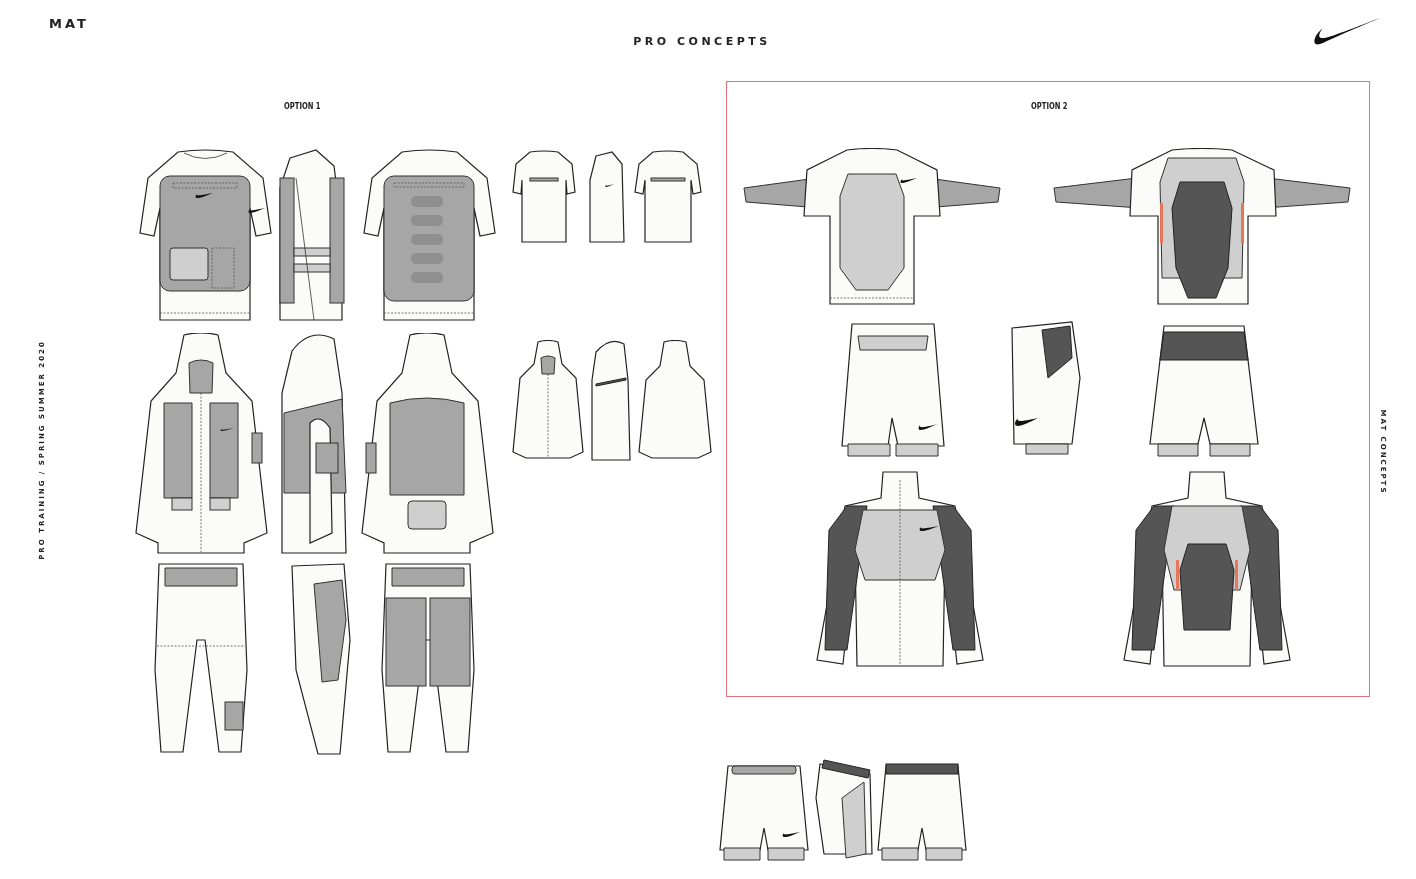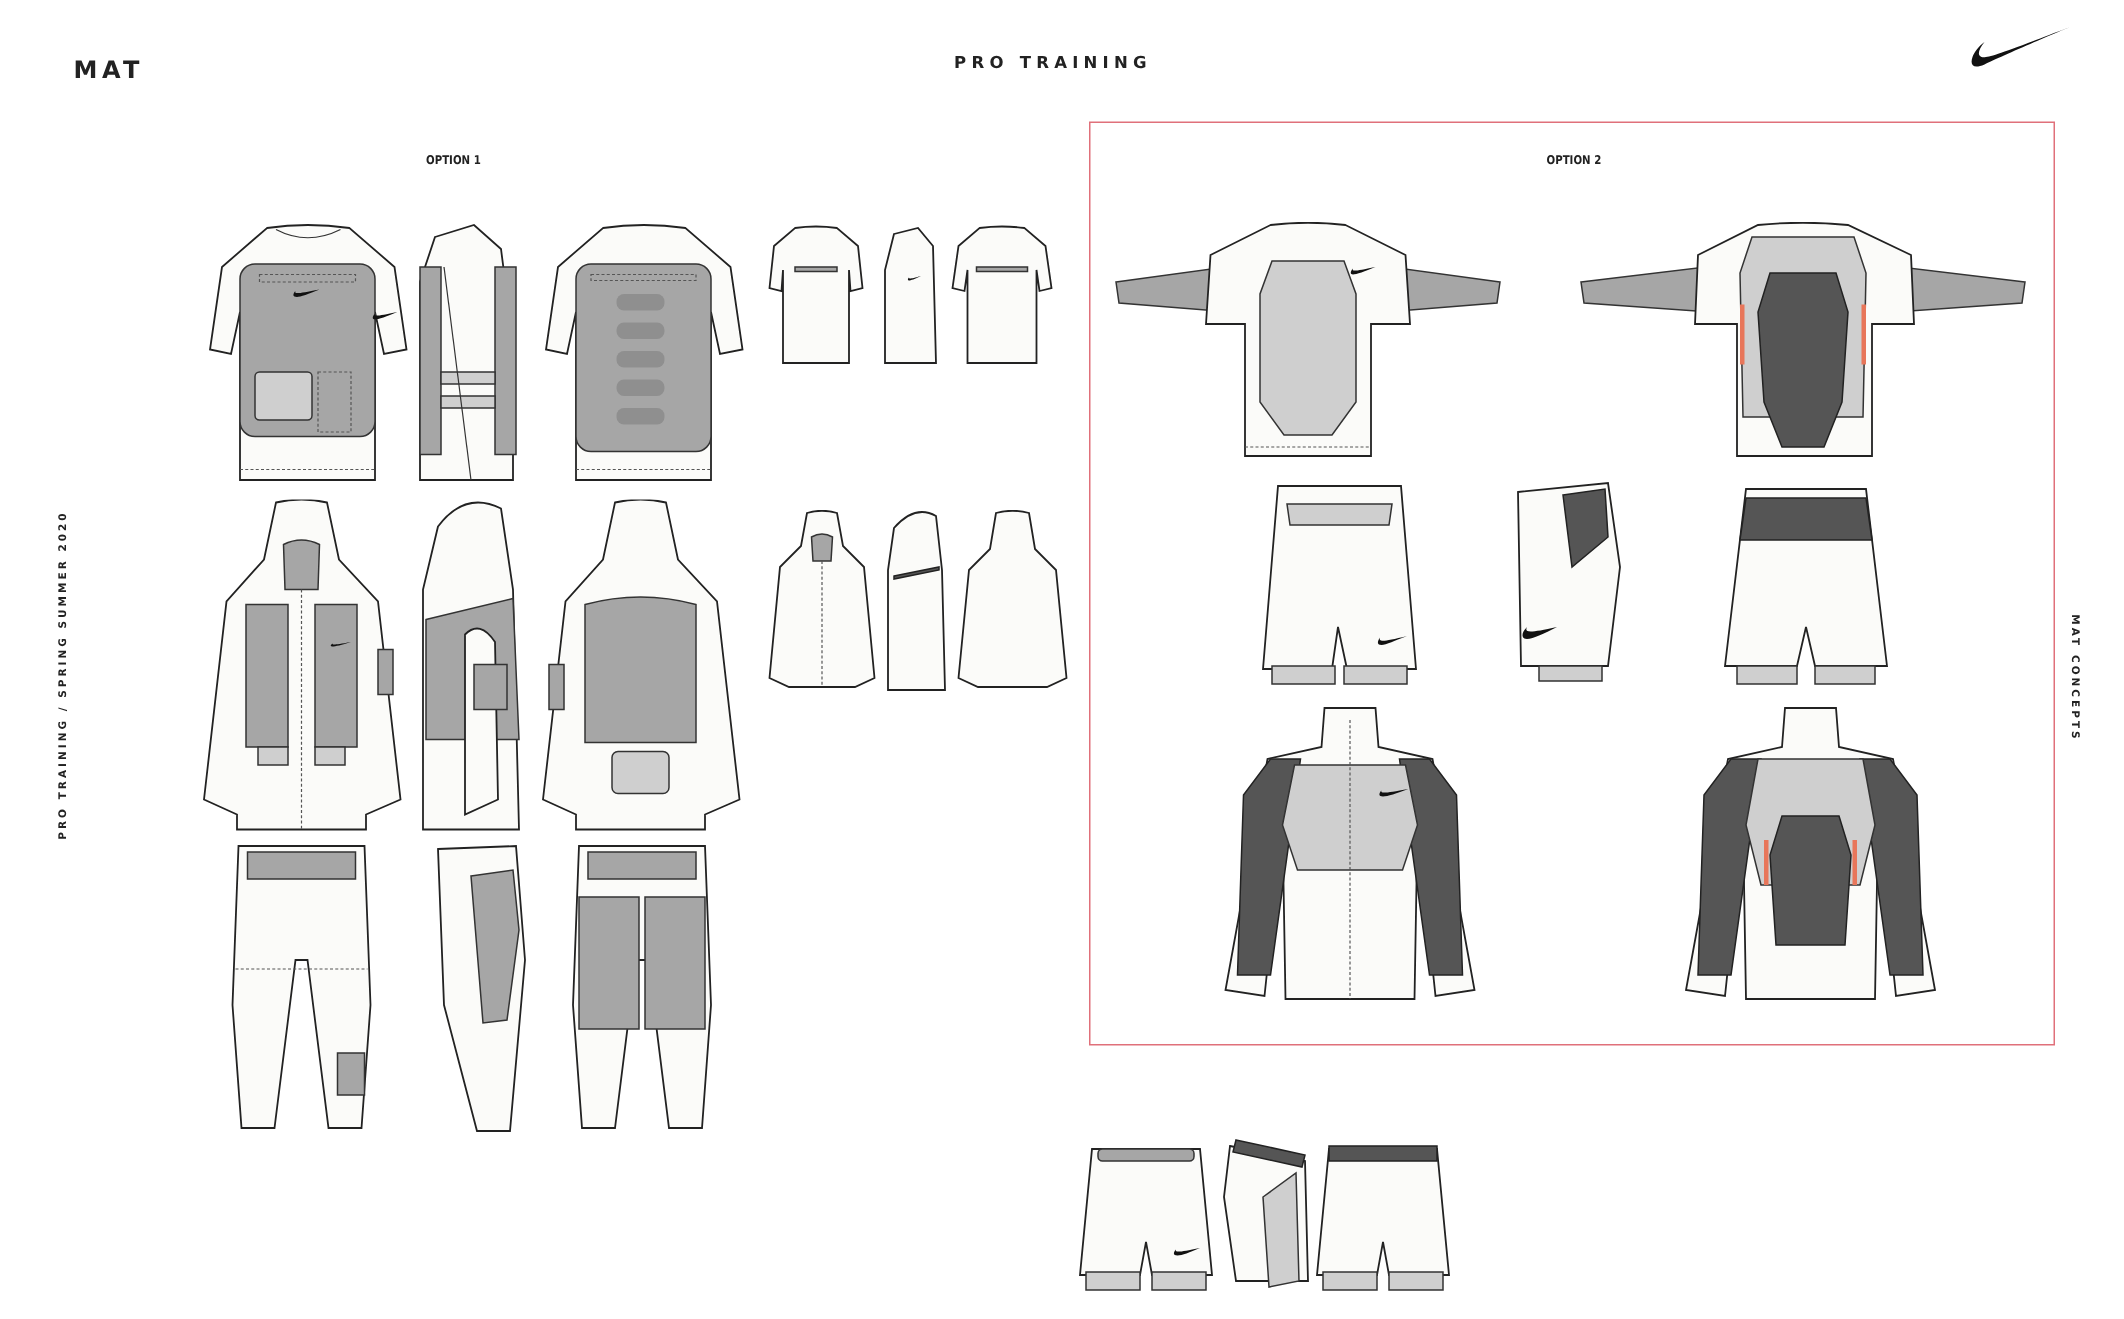--- a/index.html
+++ b/index.html
@@ -1,19 +1,19 @@
 <!DOCTYPE html>
 <html><head>
 <meta charset="utf-8">
 <style>
   * { box-sizing: border-box; margin: 0; padding: 0; }
   html, body { width: 1416px; height: 879px; background: #ffffff; overflow: hidden; }
   body { position: relative; font-family: "Liberation Sans", sans-serif; color: #1a1a1a; }
   .label { position: absolute; font-family: "DejaVu Sans", sans-serif; font-weight: bold; color: #222; white-space: nowrap; }
-  .brand { left: 49px; top: 37px; font-size: 16px; letter-spacing: 3px; }
+  .brand { left: 49px; top: 16px; font-size: 13px; letter-spacing: 3px; }
   .title { left: 0; width: 1404px; top: 35px; font-size: 11px; letter-spacing: 3.5px; text-align: center; }
   .opt1 { left: 284px; top: 102px; font-size: 8px; letter-spacing: 0px; transform: scaleX(0.85); transform-origin: left; }
   .opt2 { left: 1031px; top: 102px; font-size: 8px; transform: scaleX(0.85); transform-origin: left; }
   .side-left { left: 42px; top: 450px; font-size: 7px; letter-spacing: 2px; transform: translate(-50%, -50%) rotate(-90deg); }
   .side-right { left: 1383px; top: 452px; font-size: 7px; letter-spacing: 2px; transform: translate(-50%, -50%) rotate(90deg); }
   .swoosh { position: absolute; left: 1313px; top: 16px; width: 68px; height: 32px; }
   .option2-frame { position: absolute; left: 726px; top: 81px; width: 644px; height: 616px; border: 1.5px solid #e0707a; }
   .sketch { position: absolute; }
   svg .o { fill: #fbfbf9; stroke: #222; stroke-width: 1.2; }
   svg .g { fill: #a6a6a6; stroke: #333; stroke-width: 1; }
@@ -21,21 +21,21 @@
   svg .dk { fill: #555; stroke: #222; stroke-width: 1; }
   svg .st { fill: none; stroke: #555; stroke-width: 0.8; stroke-dasharray: 2 1.5; }
   svg .ln { fill: none; stroke: #333; stroke-width: 0.8; }
   svg .sw { fill: #111; stroke: none; }
   svg .red { fill: #e8765a; stroke: none; }
 </style>
 </head>
 <body>
 
 <div class="label brand">MAT</div>
-<div class="label title">PRO TRAINING</div>
+<div class="label title">PRO CONCEPTS</div>
 
 <svg class="swoosh" viewBox="0 0 68 32">
   <path d="M67 2 C50 9 20 22 10 27 C3 30 0 28 2 22 C3 19 6 15 10 12 C6 17 5 21 8 22 C12 23 20 20 67 2 Z" fill="#111"></path>
 </svg>
 
 <div class="label side-left">PRO TRAINING / SPRING  SUMMER 2020</div>
 <div class="label side-right">MAT CONCEPTS</div>
 
 <div class="label opt1">OPTION 1</div>
 

